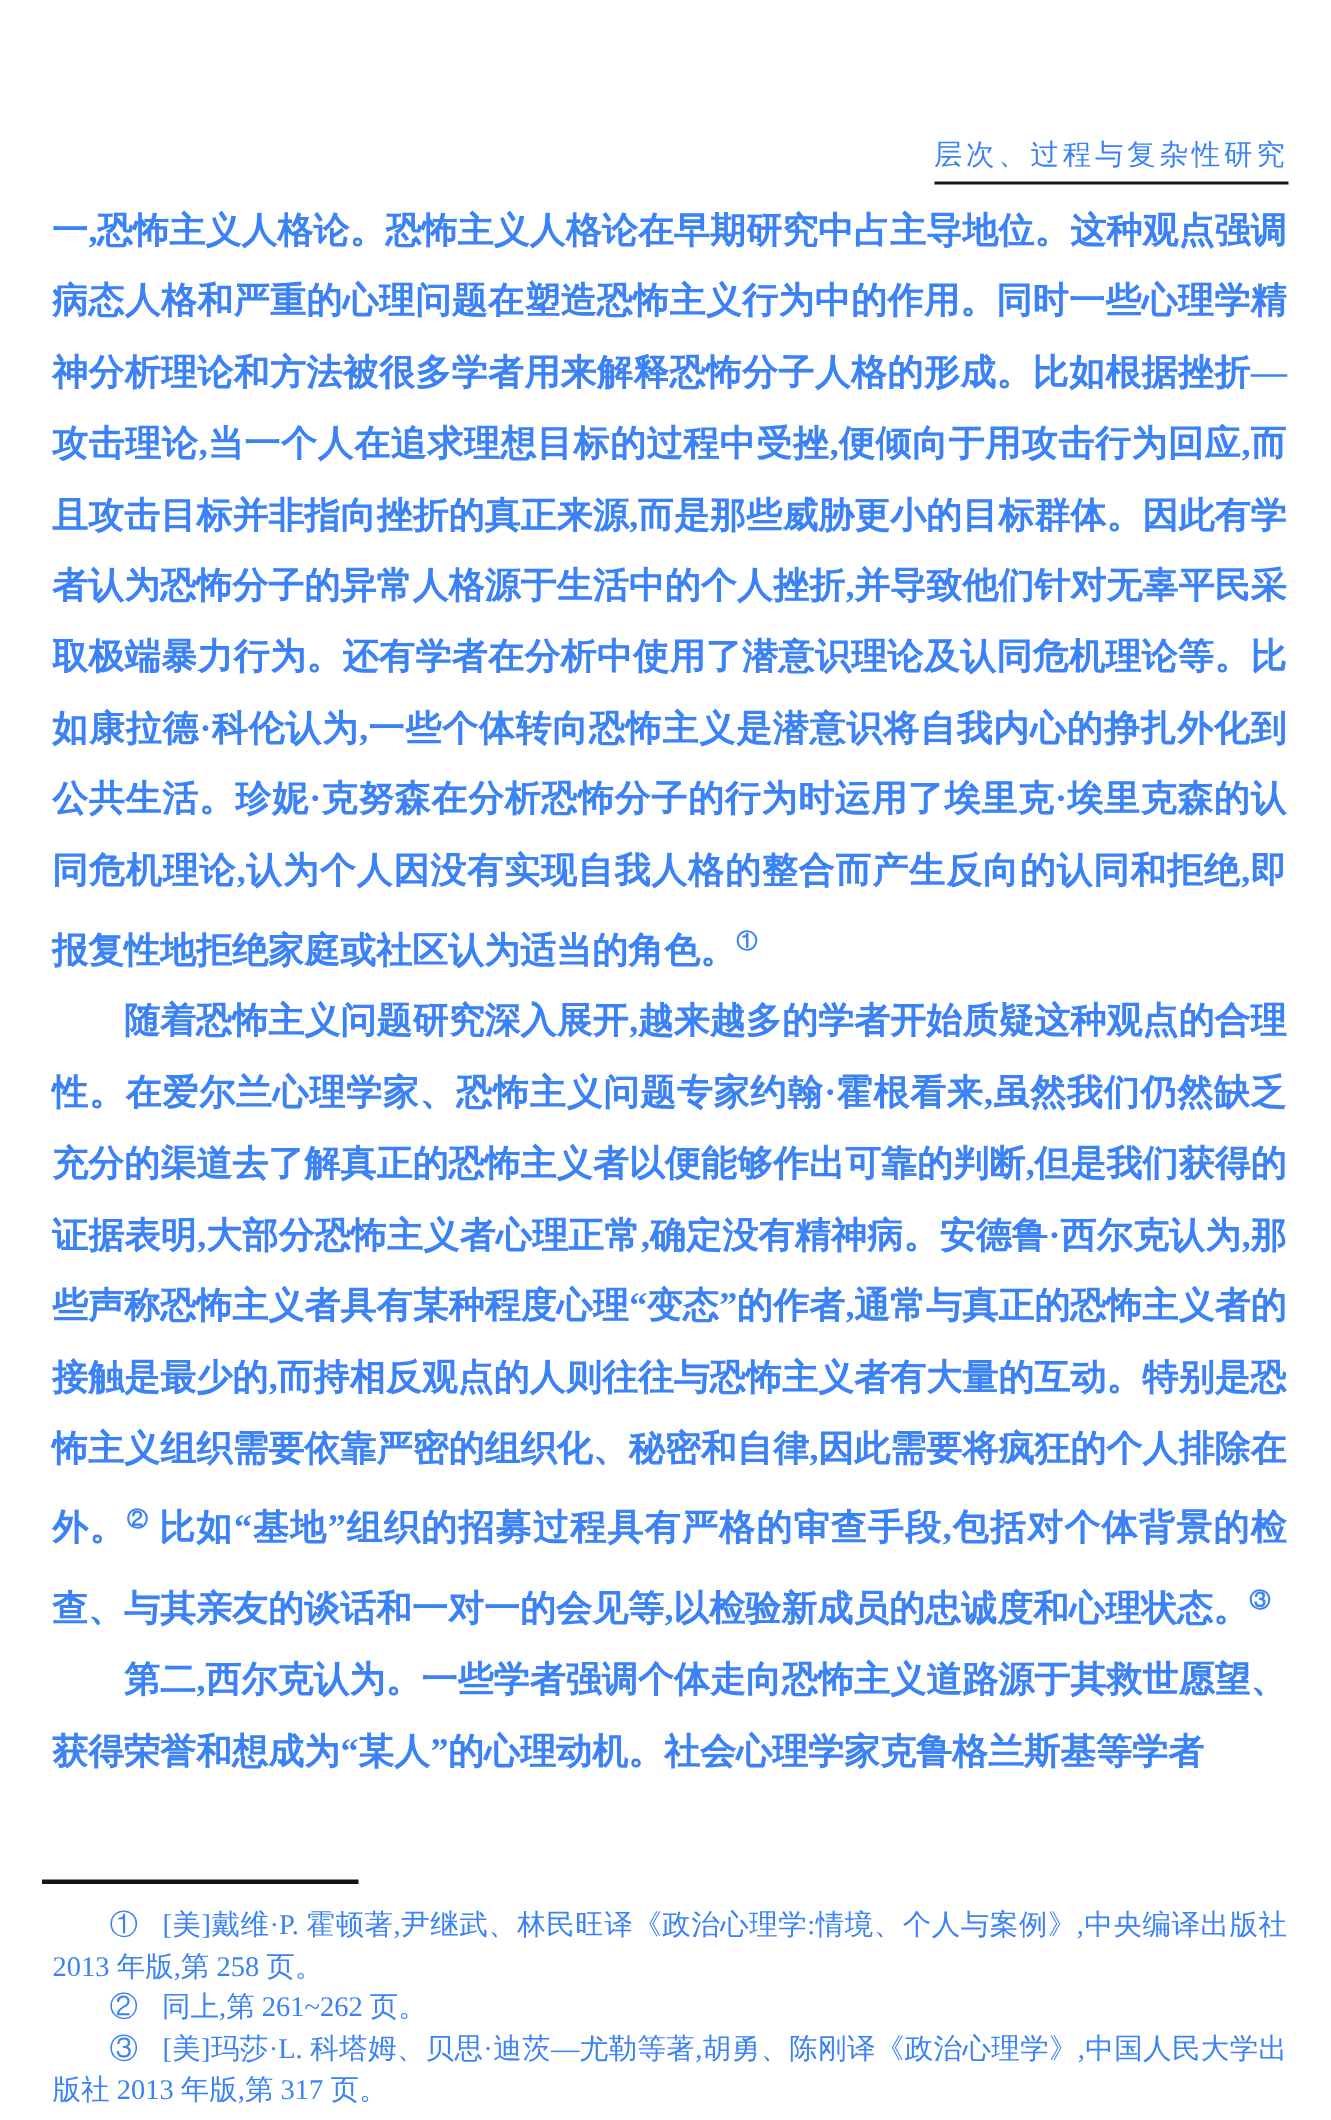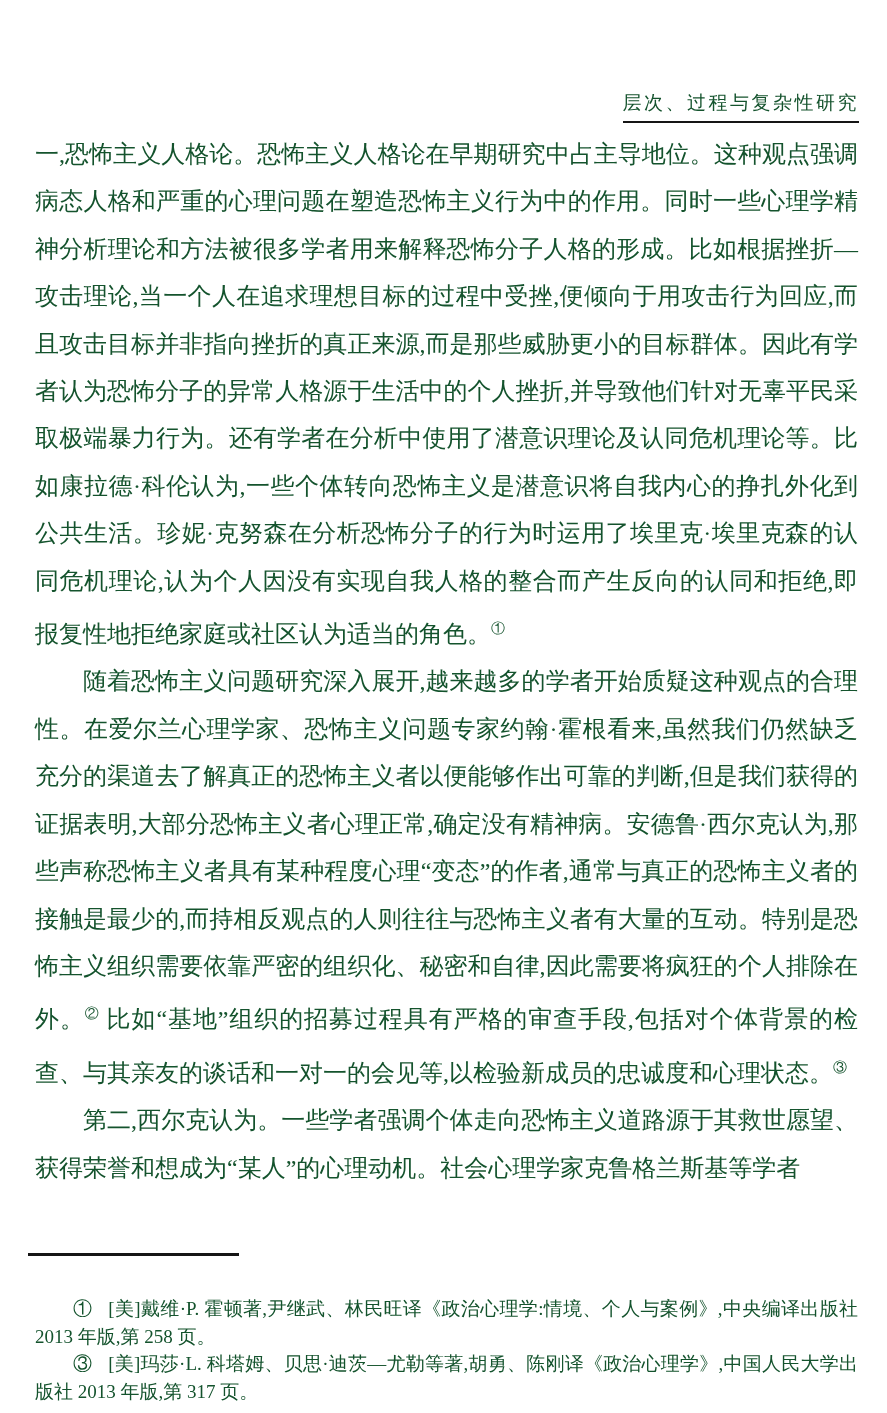--- a/index.html
+++ b/index.html
@@ -2,60 +2,59 @@
 <html lang="zh"><head>
 <meta charset="utf-8">
 <style>
   html,body { margin:0; padding:0; background:#ffffff; }
   .page {
     position:relative;
     width:887px; height:1413px;
     background:#ffffff;
     overflow:hidden;
     font-family:"Liberation Serif","DejaVu Serif",serif;
-    color:#14532d;
+    color:#3b82f6;
   }
   .running-head {
     position:absolute;
     top:90px; right:28px;
     font-size:19px;
     letter-spacing:2.5px;
     padding-bottom:5px;
     border-bottom:2px solid #151515;
     white-space:nowrap;
   }
   .body-text {
     position:absolute;
     left:35px; top:131px; width:823px;
     font-size:24px;
     line-height:47.4px;
     text-align:justify;
     text-justify:inter-ideograph;
   }
-  .body-text p { margin:0; }
+  .body-text p { margin:0;font-weight:bold; }
   .body-text p.indent { text-indent:2em; }
   .sup {
     font-size:14px;
     vertical-align:9px;
     letter-spacing:0;
   }
   .footnote-rule {
     position:absolute;
     left:28px; top:1253px;
     width:211px; height:0;
     border-top:3px solid #151515;
   }
   .footnotes {
     position:absolute;
     left:35px; top:1270px; width:823px;
     font-size:19px;
     line-height:27.5px;
     text-align:justify;
     text-justify:inter-ideograph;
-    margin-top:25px;
   }
   .footnotes p { margin:0; text-indent:2em; }
   .fn-marker { margin-right:16px; }
 </style>
 </head>
 <body>
 
 <div class="page">
 
   <div class="running-head">层次、过程与复杂性研究</div>
@@ -65,16 +64,17 @@
 
     <p class="indent"><span>随着恐怖主义问题研究深入展开,越来越多的学者开始质疑这种观点的合理性。在爱尔兰心理学家、恐怖主义问题专家约翰·霍根看来,虽然我们仍然缺乏充分的渠道去了解真正的恐怖主义者以便能够作出可靠的判断,但是我们获得的证据表明,大部分恐怖主义者心理正常,确定没有精神病。安德鲁·西尔克认为,那些声称恐怖主义者具有某种程度心理“变态”的作者,通常与真正的恐怖主义者的接触是最少的,而持相反观点的人则往往与恐怖主义者有大量的互动。特别是恐怖主义组织需要依靠严密的组织化、秘密和自律,因此需要将疯狂的个人排除在外。</span><span class="sup">②</span><span> 比如“基地”组织的招募过程具有严格的审查手段,包括对个体背景的检查、与其亲友的谈话和一对一的会见等,以检验新成员的忠诚度和心理状态。</span><span class="sup">③</span></p>
 
     <p class="indent"><span>第二,西尔克认为。一些学者强调个体走向恐怖主义道路源于其救世愿望、获得荣誉和想成为“某人”的心理动机。社会心理学家克鲁格兰斯基等学者</span></p>
   </div>
 
   <div class="footnote-rule"></div>
 
   <div class="footnotes">
     <p><span class="fn-marker">①</span><span>[美]戴维·P. 霍顿著,尹继武、林民旺译《政治心理学:情境、个人与案例》,中央编译出版社 2013 年版,第 258 页。</span></p>
+    <p><span class="fn-marker">②</span><span>同上,第 261~262 页。</span></p>
     <p><span class="fn-marker">③</span><span>[美]玛莎·L. 科塔姆、贝思·迪茨—尤勒等著,胡勇、陈刚译《政治心理学》,中国人民大学出版社 2013 年版,第 317 页。</span></p>
   </div>
 
 </div>
 
 </body></html>

